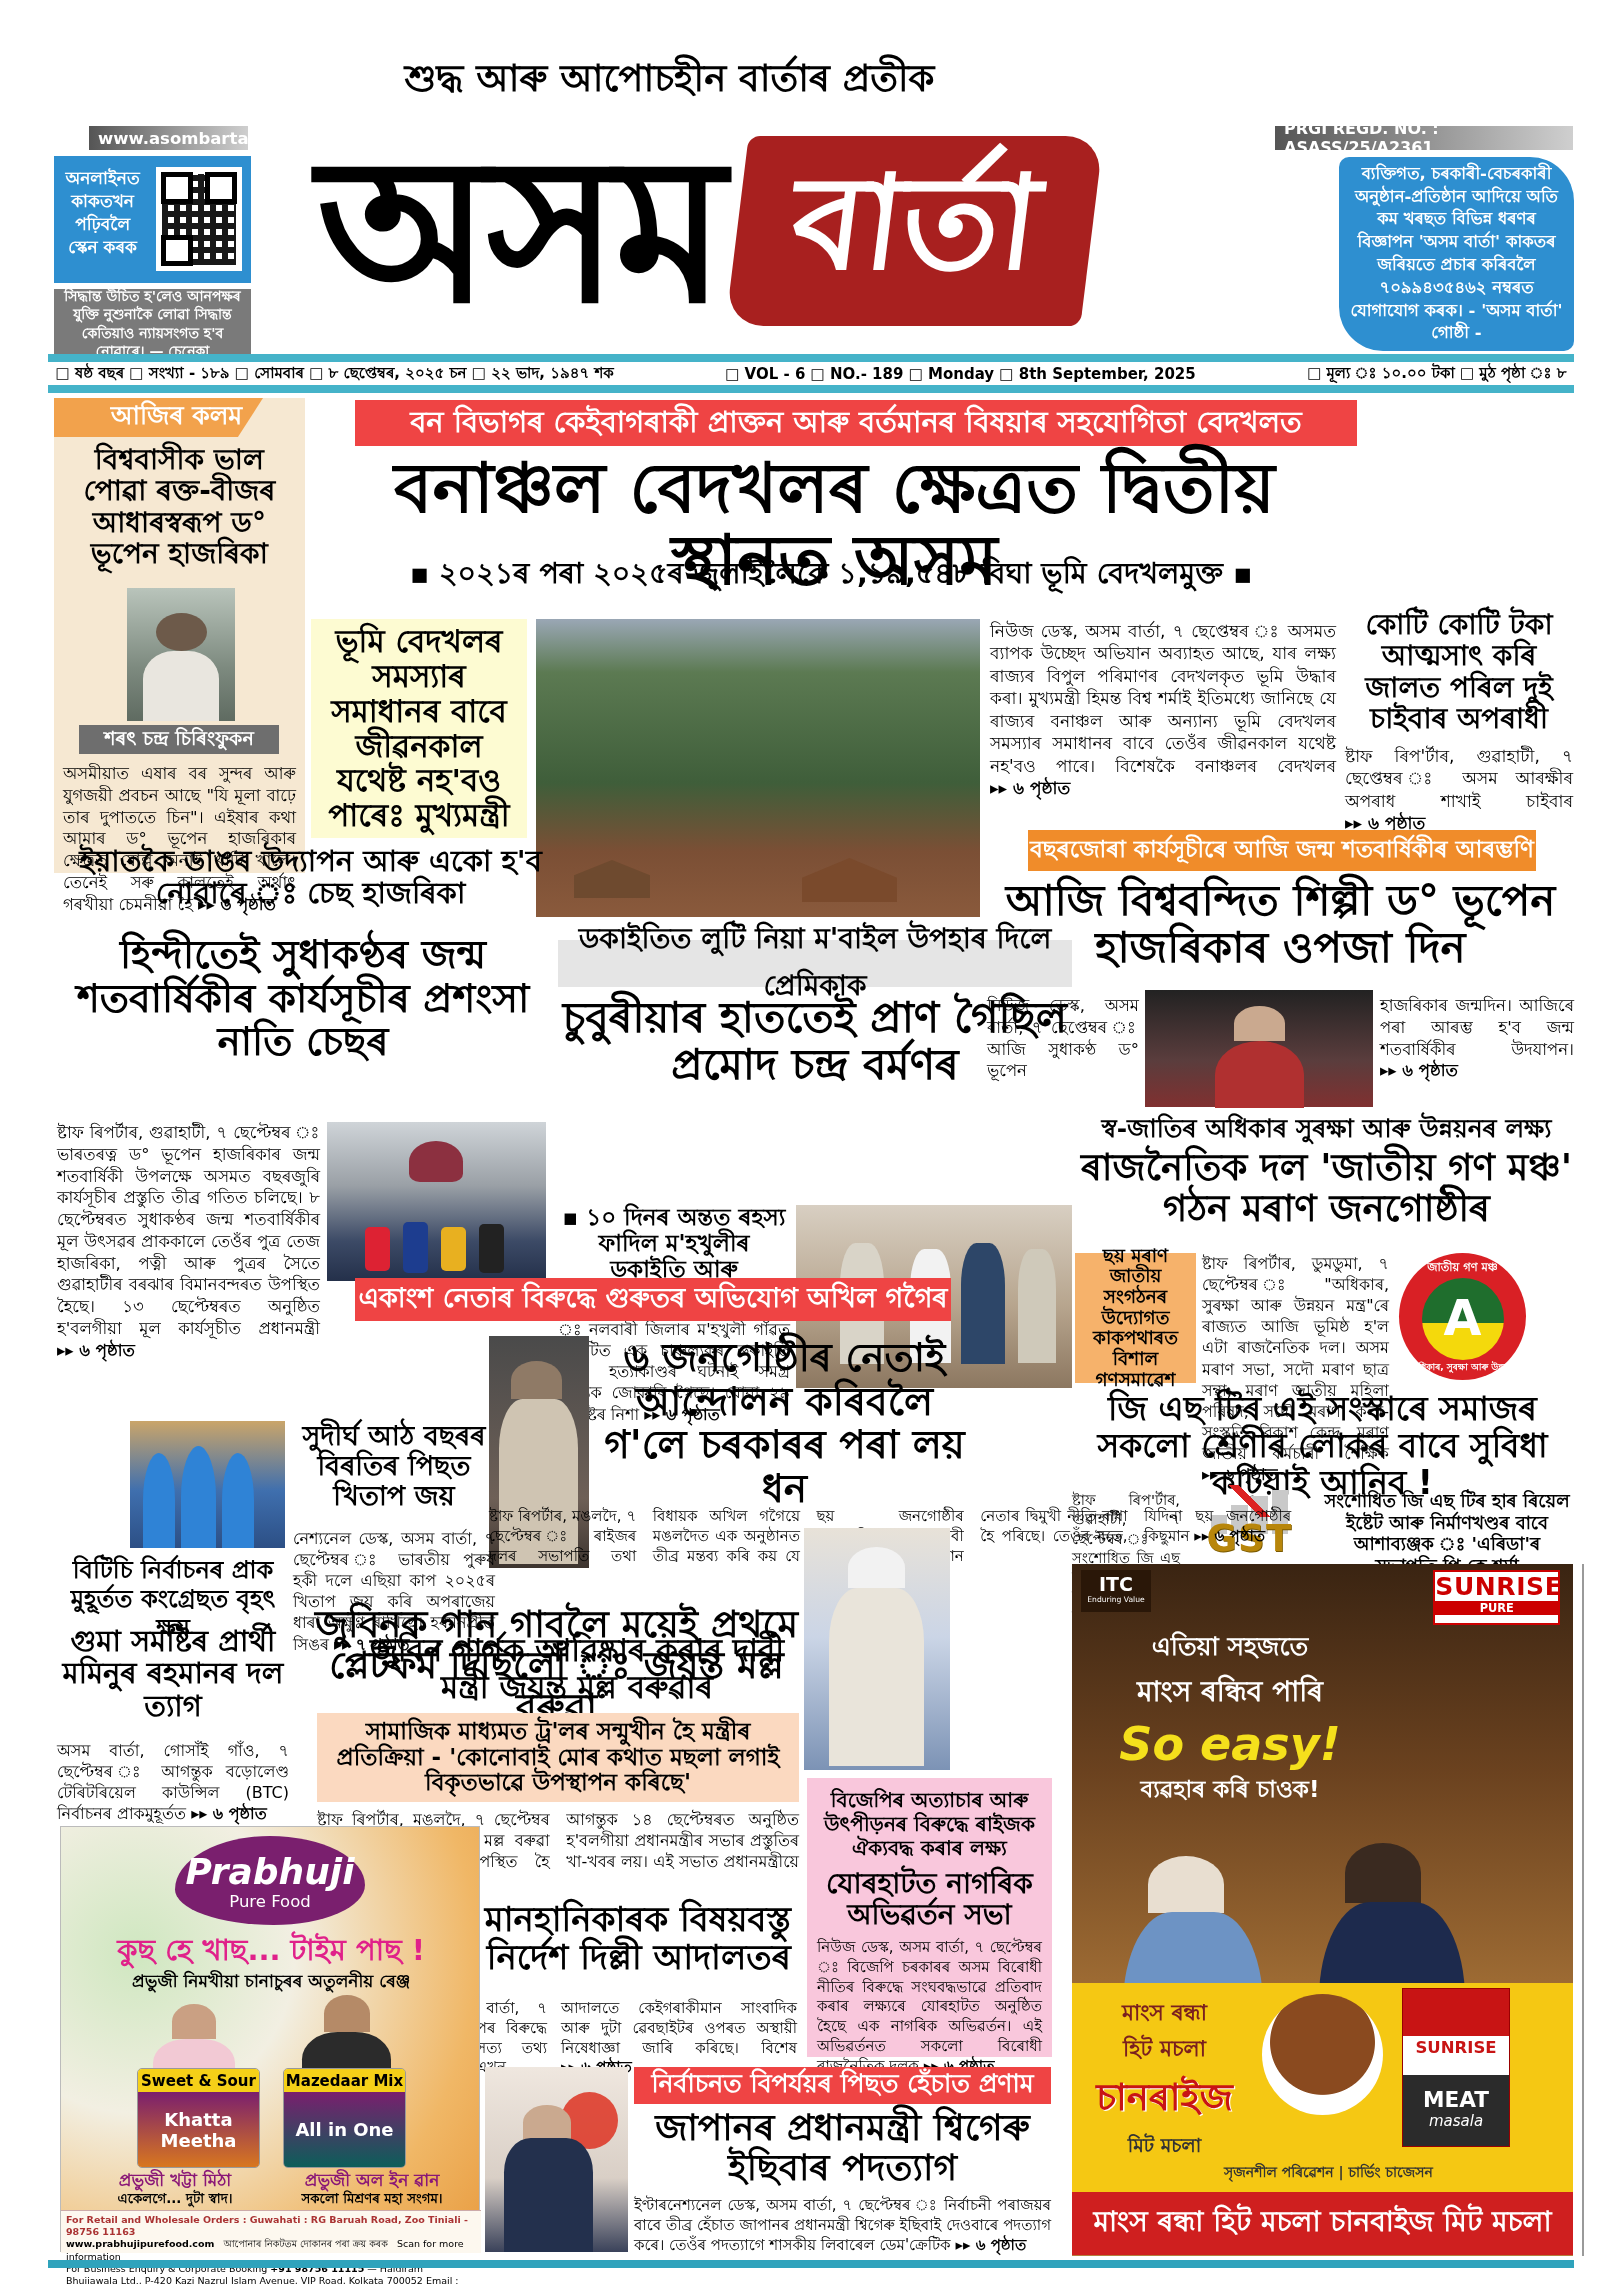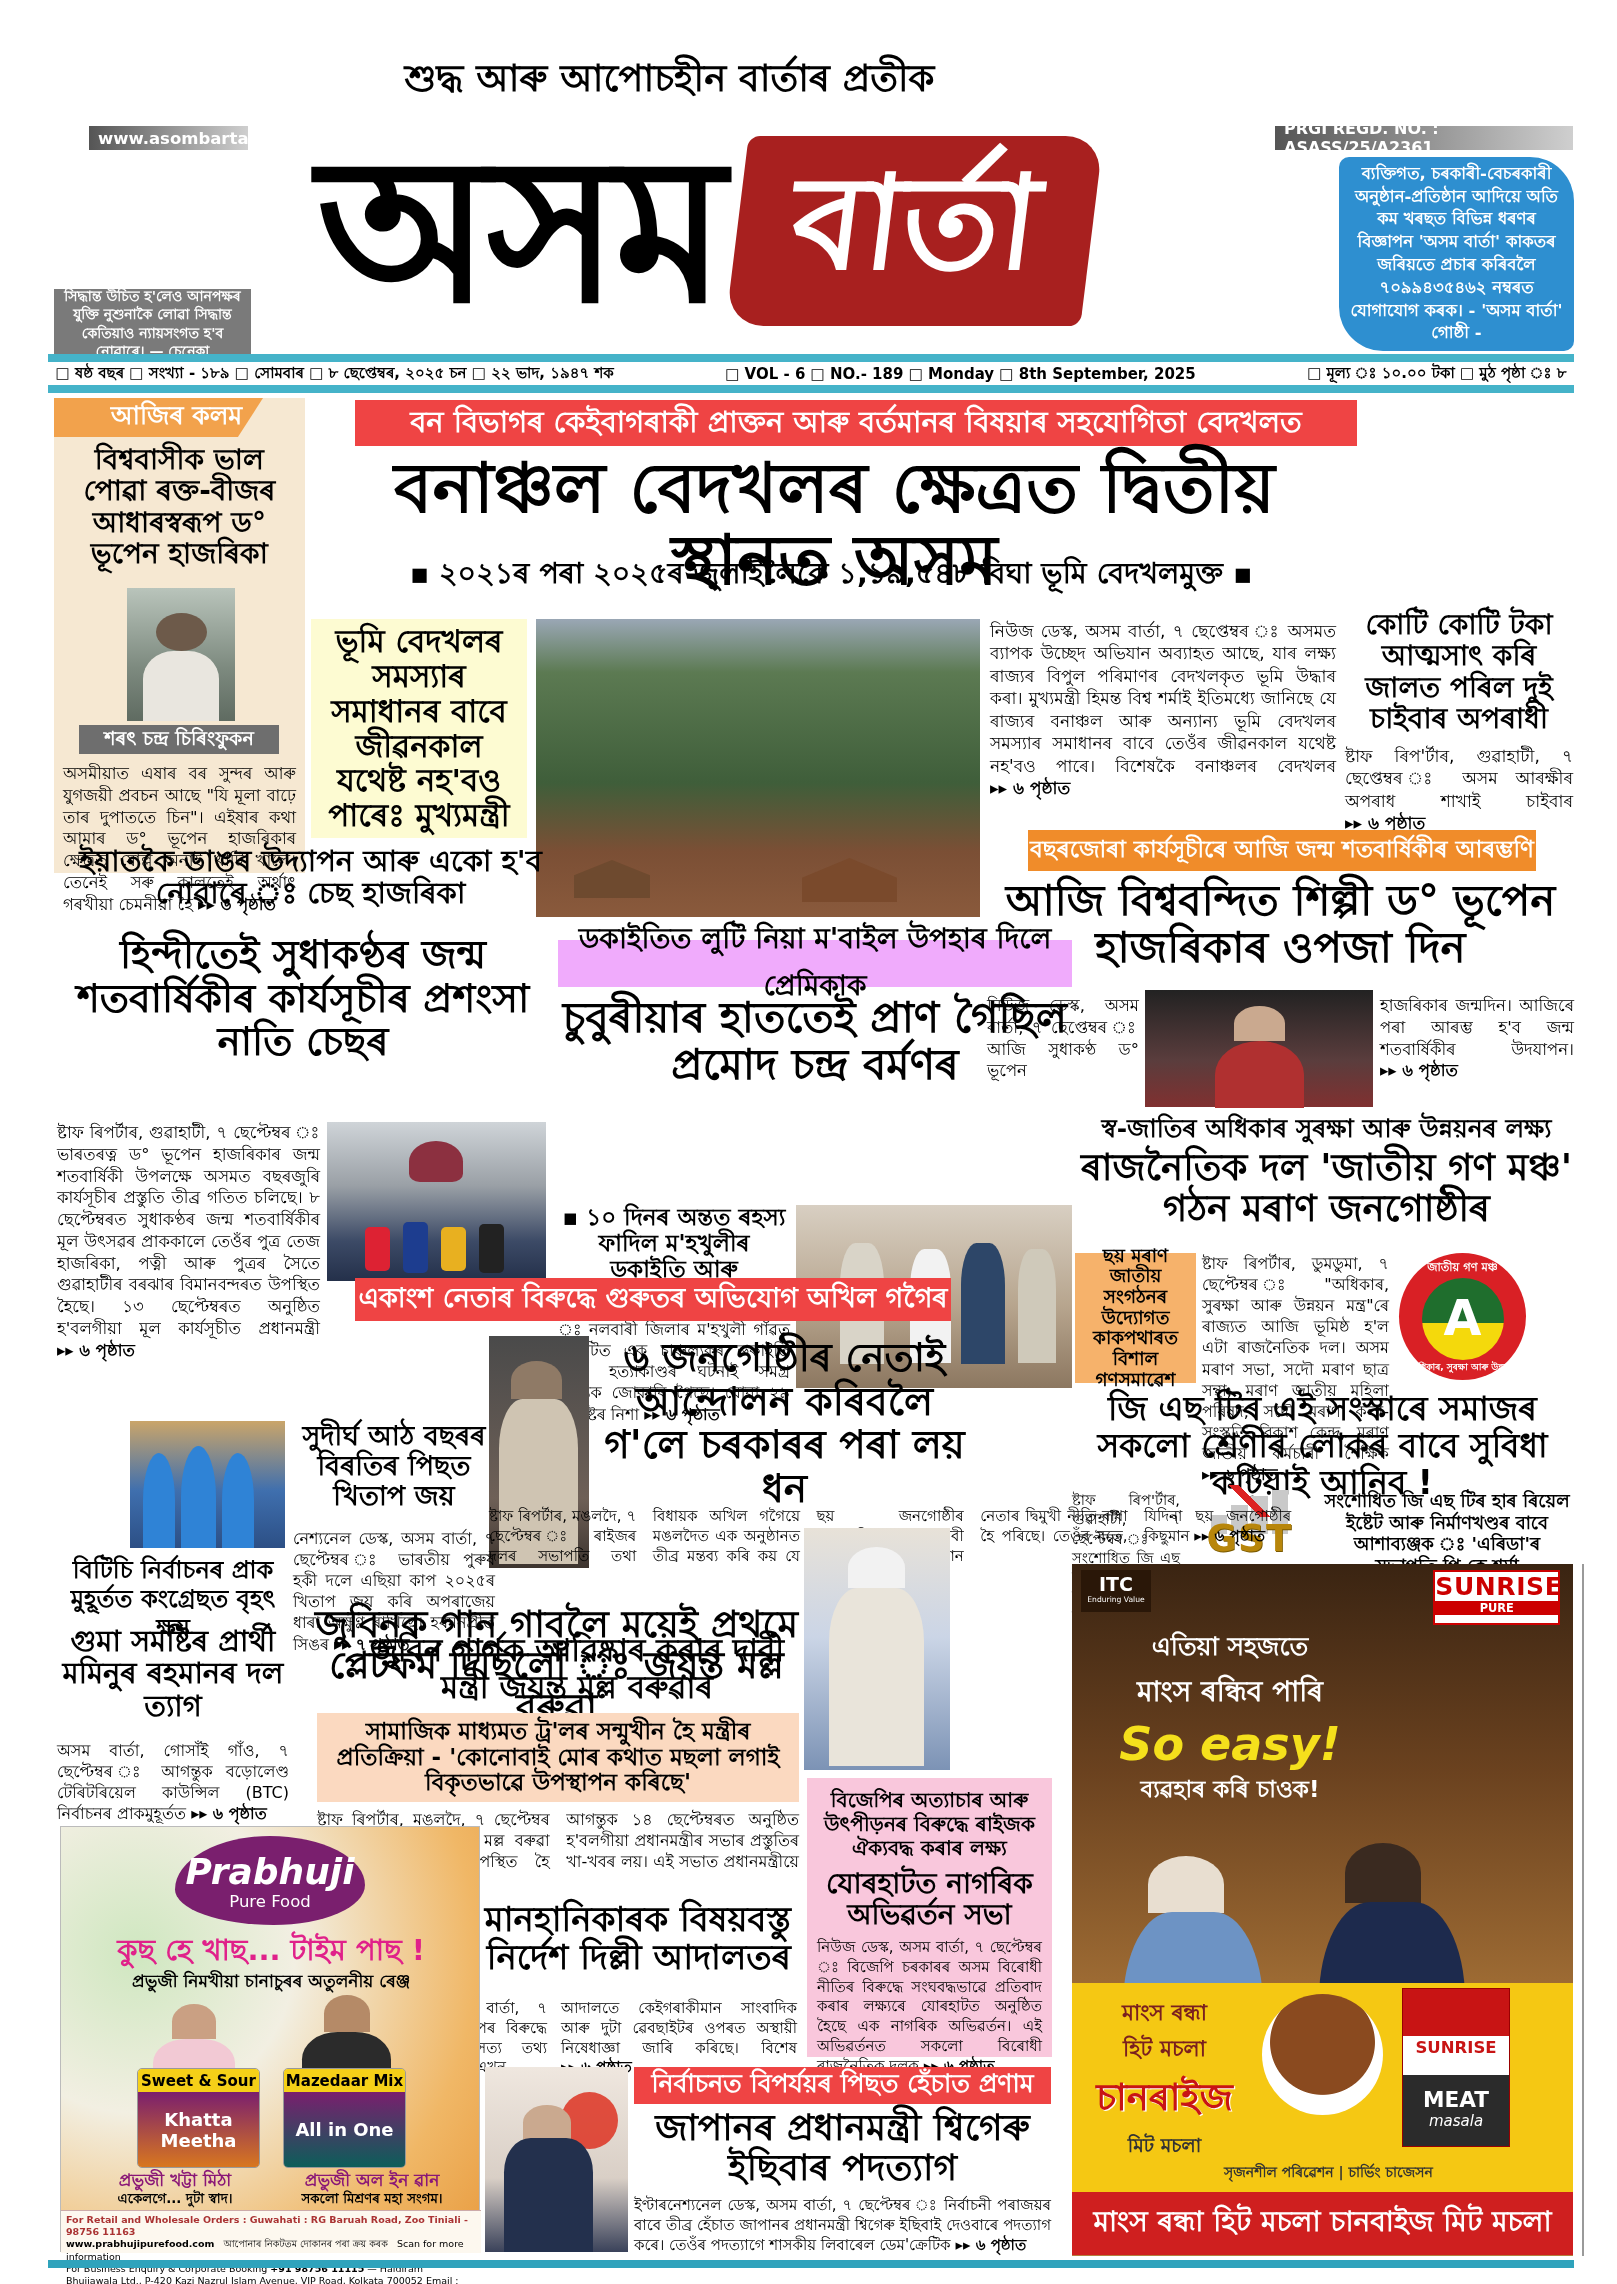--- a/index.html
+++ b/index.html
@@ -6,21 +6,21 @@
   #page{position:relative;width:1618px;height:2284px;background:#ffffff;
         font-family:"DejaVu Sans","Liberation Sans",sans-serif;color:#000;overflow:hidden;}
   .abs{position:absolute;box-sizing:border-box;}
   .hl{font-weight:bold;line-height:1.12;text-align:center;}
   .body{font-size:17px;line-height:1.32;text-align:justify;}
   .body2{column-count:2;column-gap:16.5px;}
   .more{font-weight:bold;white-space:nowrap;}
   .banner{display:flex;align-items:center;justify-content:center;font-weight:bold;text-align:center;}
   .red{background:#ef4444;color:#fff;}
   .orange{background:#f08c2a;color:#fff;}
-  .pinkband{background:#f0abfc;color:#000;}
+  .pinkband{background:#e5e5e5;color:#000;}
   .photo{background:#888;}
   .cap{background:#6e6e6e;color:#fff;display:flex;align-items:center;justify-content:center;font-weight:bold;}
   .kick{font-weight:bold;text-align:center;line-height:1.2;}
   .graybar{background:linear-gradient(90deg,#555,#cfcfcf);color:#fff;font-weight:bold;
            display:flex;align-items:center;padding:0 9px;}
   
   #masthead-black{font-size:200px;font-weight:900;letter-spacing:-3.8px;line-height:1;}
   #masthead-ribbon{background:#a8201f;color:#fff;transform:skewX(-7deg);border-radius:11.4px 38px 11.4px 38px;
                    display:flex;align-items:center;justify-content:center;}
   
@@ -76,20 +76,29 @@
 </style>
 </head>
 <body>
 
 <div id="page">
 
   <div class="abs graybar" style="left:89px;top:126px;width:159px;height:24px;font-size:16.5px;">www.asombarta.in</div>
 
   <div class="abs graybar" style="left:1275px;top:126px;width:298px;height:24px;font-size:16px;justify-content:flex-end;">PRGI REGD. NO. : ASASS/25/A2361</div>
 
+  <div class="abs qrbox" style="left:54px;top:156px;width:197px;height:127px;">
+    <div class="abs" style="left:7.6px;top:11.4px;width:82px;height:104px;font-size:17px;font-weight:bold;line-height:1.35;text-align:center;">অনলাইনত কাকতখন পঢ়িবলৈ স্কেন কৰক</div>
+    <div class="qr" style="left:102px;top:11.4px;width:86px;height:104px;">
+      <div class="qr-noise"></div>
+      <div class="qr-eye" style="left:5px;top:5px;"></div>
+      <div class="qr-eye" style="right:5px;top:5px;"></div>
+      <div class="qr-eye" style="left:5px;bottom:5px;"></div>
+    </div>
+  </div>
 
   <div class="abs" style="left:54px;top:289px;width:197px;height:69px;background:#7a7a7a;color:#fff;display:flex;align-items:center;justify-content:center;padding:3.8px 6.3px;font-size:14px;font-weight:bold;text-align:center;line-height:1.3;">সিদ্ধান্ত উচিত হ'লেও আনপক্ষৰ যুক্তি নুশুনাকৈ লোৱা সিদ্ধান্ত কেতিয়াও ন্যায়সংগত হ'ব নোৱাৰে। — চেনেকা</div>
 
   <div class="abs" style="left:273px;top:49px;width:793px;height:38px;font-size:37px;font-weight:900;text-align:center;">শুদ্ধ আৰু আপোচহীন বাৰ্তাৰ প্ৰতীক</div>
 
   <div class="abs" style="left:317px;top:104px;width:1015px;height:254px;display:flex;align-items:center;gap:15px;">
     <div id="masthead-black">অসম</div>
     <div id="masthead-ribbon" style="width:355px;height:190px;font-size:130px;font-weight:900;">বাৰ্তা</div>
   </div>
 

